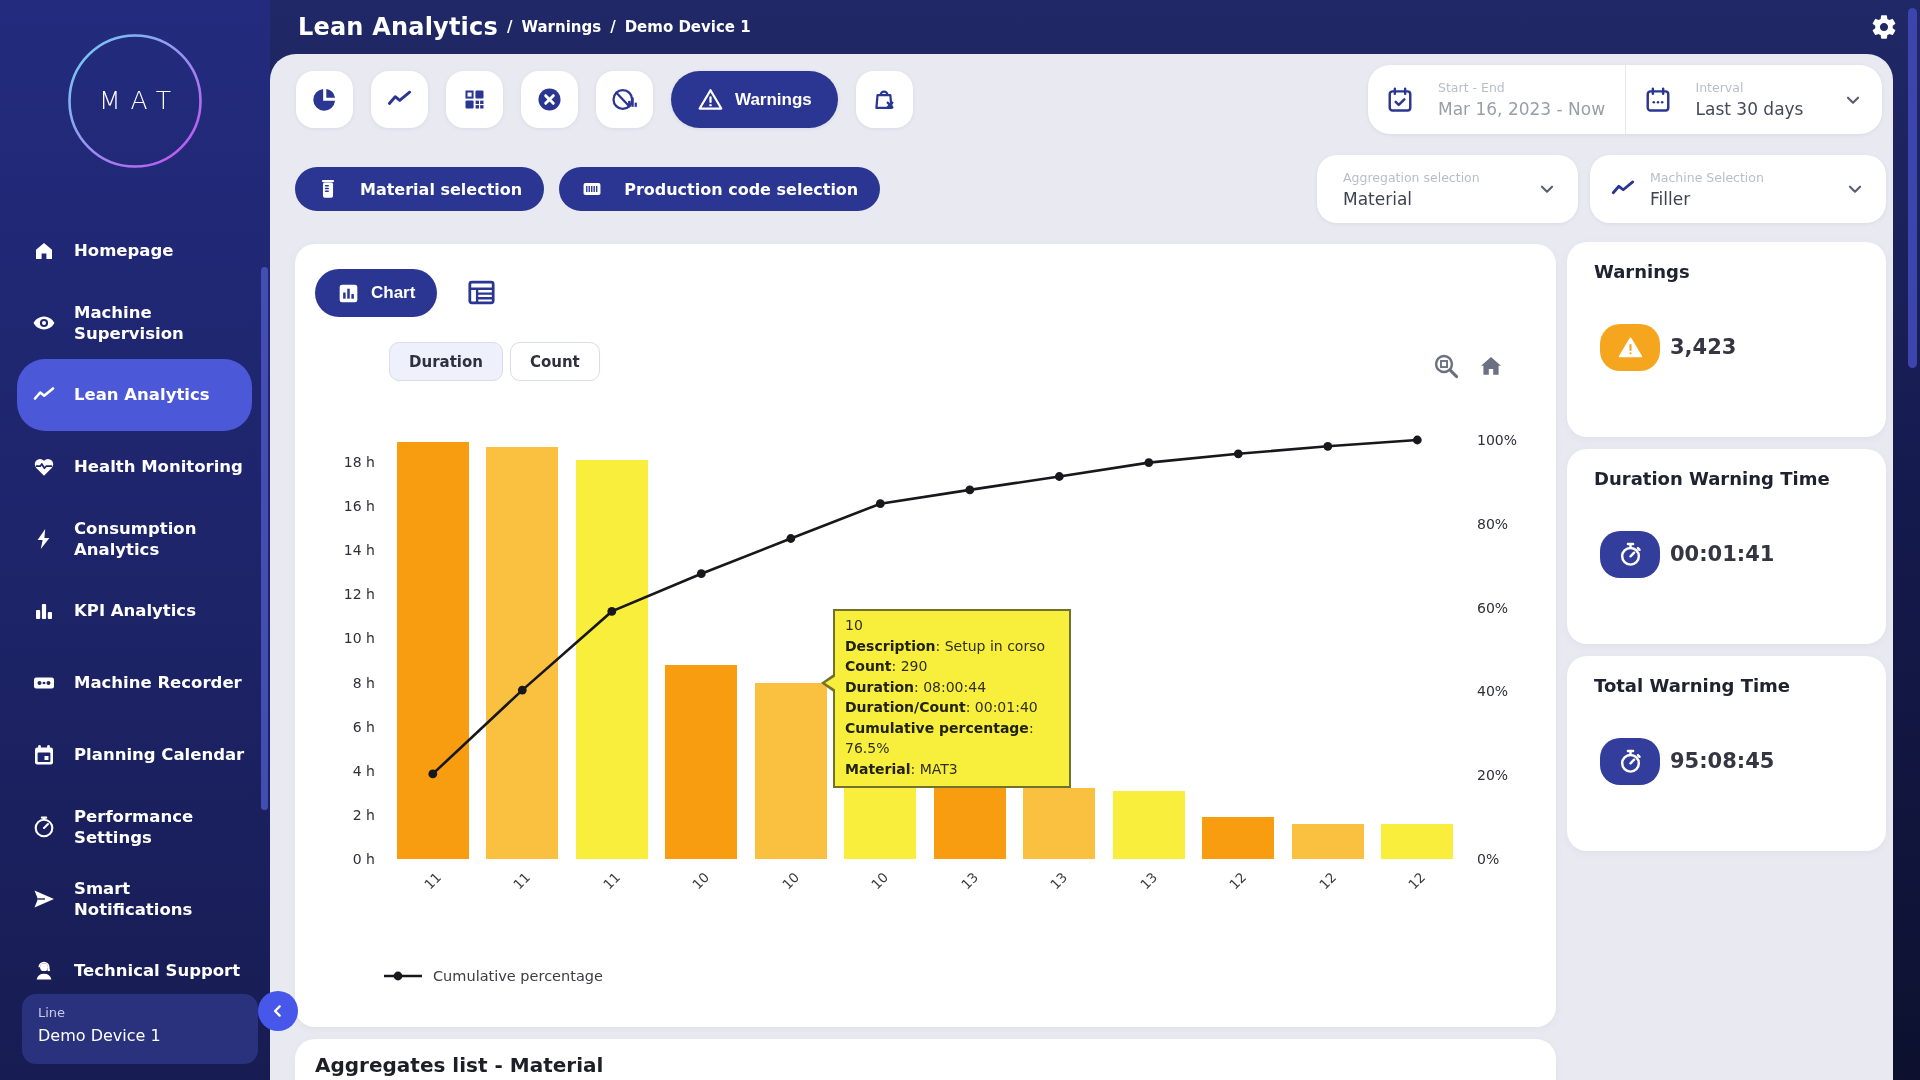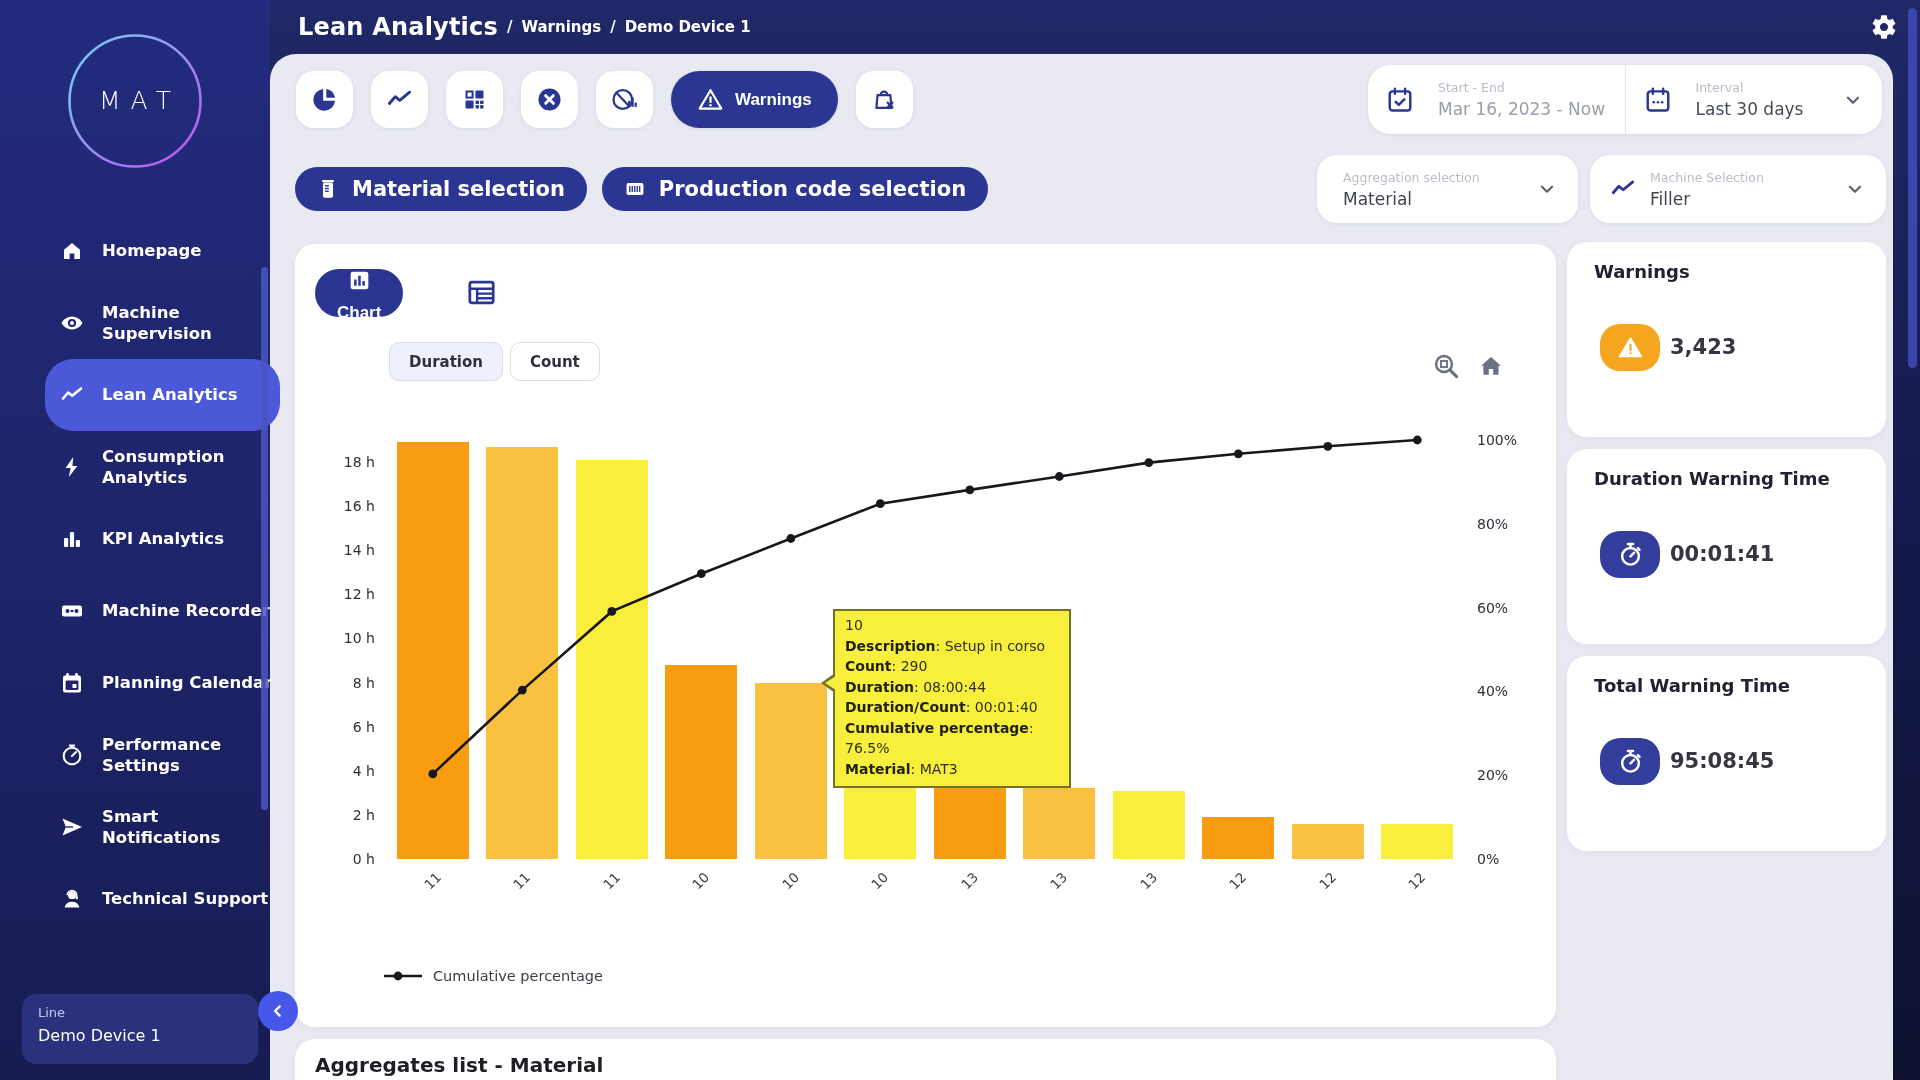--- a/index.html
+++ b/index.html
@@ -11,21 +11,21 @@
   }
   .ic svg { width:100%; height:100%; display:block; }
   .ic { display:inline-block; }
 
   
   .sidebar { position:absolute; left:0; top:0; width:270px; height:1080px;
     background:linear-gradient(180deg,#232b7e 0%,#1d2468 55%,#171c52 100%); z-index:5; }
   .logo { position:absolute; left:67px; top:33px; width:136px; height:136px; }
   .logo-text { position:absolute; left:0; right:0; top:53px; text-align:center;
     color:#fff; font-size:25px; font-weight:300; letter-spacing:10px; text-indent:10px; }
-  .nav { position:absolute; left:0; top:215px; width:270px;margin-left:28px; }
+  .nav { position:absolute; left:0; top:215px; width:270px; }
   .nav-item { height:72px; display:flex; align-items:center; gap:18px;
     margin:0 18px 0 17px; padding-left:15px; border-radius:28px; cursor:pointer;
     color:#fff; --icon-bg:#1e2569; }
   .nav-item.active { background:#4b58d8; --icon-bg:#4b58d8; }
   .nav-ic { width:24px; height:24px; flex:0 0 24px; color:#fff; }
   .nav-label { font-size:16.5px; font-weight:700; line-height:1.3; width:178px; }
   .side-scrollbar { position:absolute; left:261px; top:267px; width:7px; height:543px;
     background:#4a55c0; border-radius:4px; opacity:.85; }
   .device-chip { position:absolute; left:22px; top:994px; width:236px; height:70px;
     background:#2a327e; border-radius:14px; padding:11px 16px; z-index:6; }
@@ -66,39 +66,39 @@
     display:flex; align-items:center; }
   .date-half { display:flex; align-items:center; gap:24px; padding-left:18px; flex:1; height:100%; }
   .date-half + .date-half { border-left:1px solid #e6e8f0; }
   .date-ic { width:28px; height:28px; color:#2b3692; flex:0 0 28px; }
   .fld-label { font-size:12.5px; color:#b9bdc9; }
   .fld-value { font-size:17px; color:#9a9ea9; margin-top:4px; }
   .fld-value.dark { color:#46495a; }
   .date-chevron { width:22px; height:22px; color:#5a5f6e; margin:0 18px 0 auto; }
 
   .row2 { position:absolute; left:25px; top:113px; display:flex; gap:15px; }
-  .pill-btn { display:inline-flex; align-items:center; gap:13px; height:44px;
+  .pill-btn { display:inline-flex; align-items:center; gap:21px; height:44px;
     padding:0 22px; background:#2b3692; color:#fff; --icon-bg:#2b3692;
-    border:none; border-radius:22px; cursor:pointer; font-size:21px; font-weight:700;
+    border:none; border-radius:22px; cursor:pointer; font-size:16px; font-weight:700;
     font-family:inherit; }
   .pill-btn .ic { width:22px; height:22px; }
 
   .select-card { position:absolute; background:#fff; border-radius:20px; height:68px;
     box-shadow:0 1px 4px rgba(30,40,90,.08); display:flex; align-items:center; cursor:pointer; }
   .select-card.agg { left:1047px; top:101px; width:261px; padding-left:26px; }
   .select-card.machine { left:1320px; top:101px; width:296px; padding-left:20px; }
   .sel-ic { width:26px; height:26px; color:#2b3692; margin-right:14px; }
   .sel-value { font-size:17px; color:#3f4350; margin-top:4px; font-weight:500; }
   .sel-chevron { width:22px; height:22px; color:#5a5f6e; margin:0 20px 0 auto; }
 
   
   .chart-card { position:absolute; left:25px; top:190px; width:1261px; height:783px; }
   .chart-tab { position:absolute; left:20px; top:25px; height:48px; padding:0 22px;
     display:flex; align-items:center; gap:11px; background:#2b3692; color:#fff;
-    --icon-bg:#2b3692; border:none; border-radius:24px; cursor:pointer;flex-direction:column; }
+    --icon-bg:#2b3692; border:none; border-radius:24px; cursor:pointer; }
   .chart-tab .ic { width:23px; height:23px; }
   .chart-tab span.lbl { font-size:17px; font-weight:700; }
   .table-btn { position:absolute; left:170px; top:32px; width:33px; height:33px;
     background:none; border:none; color:#2b3692; cursor:pointer; }
   .metric-tabs { position:absolute; left:94px; top:98px; display:flex; gap:7px; }
   .metric-tab { height:39px; padding:0 19px; border:1px solid #d9dce9; border-radius:10px;
     background:#fff; font-size:15px; font-weight:700; color:#2e3040; cursor:pointer;
     font-family:inherit; }
   .metric-tab.active { background:#eef1fb; }
   .plot-tools { position:absolute; left:1137px; top:108px; display:flex; gap:17px; color:#6b7183; }
@@ -180,20 +180,29 @@
           </span>
           <span class="nav-label">Machine Supervision</span>
         </div>
         <div class="nav-item active">
           <span class="ic nav-ic">
             <svg viewBox="0 0 24 24">
               <path d="M3 15.5l5.2-6 4 3.2L21 5.5" fill="none" stroke="currentColor" stroke-width="2.6" stroke-linecap="round" stroke-linejoin="round"></path>
             </svg>
           </span>
           <span class="nav-label">Lean Analytics</span>
+        </div>
+        <div class="nav-item">
+          <span class="ic nav-ic">
+            <svg viewBox="0 0 24 24">
+              <path fill="currentColor" d="M12 20.8L4.3 12.9a5.2 5.2 0 0 1 7.4-7.4l.3.4.3-.4a5.2 5.2 0 0 1 7.4 7.4z"></path>
+              <path d="M4.5 11.2h3.7l1.6-2.2 2.6 4.3 1.7-2.1h5.4" fill="none" stroke="var(--icon-bg,#1e2569)" stroke-width="1.7" stroke-linejoin="round" stroke-linecap="round"></path>
+            </svg>
+          </span>
+          <span class="nav-label">Health Monitoring</span>
         </div>
         <div class="nav-item">
           <span class="ic nav-ic">
             <svg viewBox="0 0 24 24">
               <path fill="currentColor" d="M13.2 2L5.6 13h5l-1.8 9L17.4 11h-5z"></path>
             </svg>
           </span>
           <span class="nav-label">Consumption Analytics</span>
         </div>
         <div class="nav-item">

